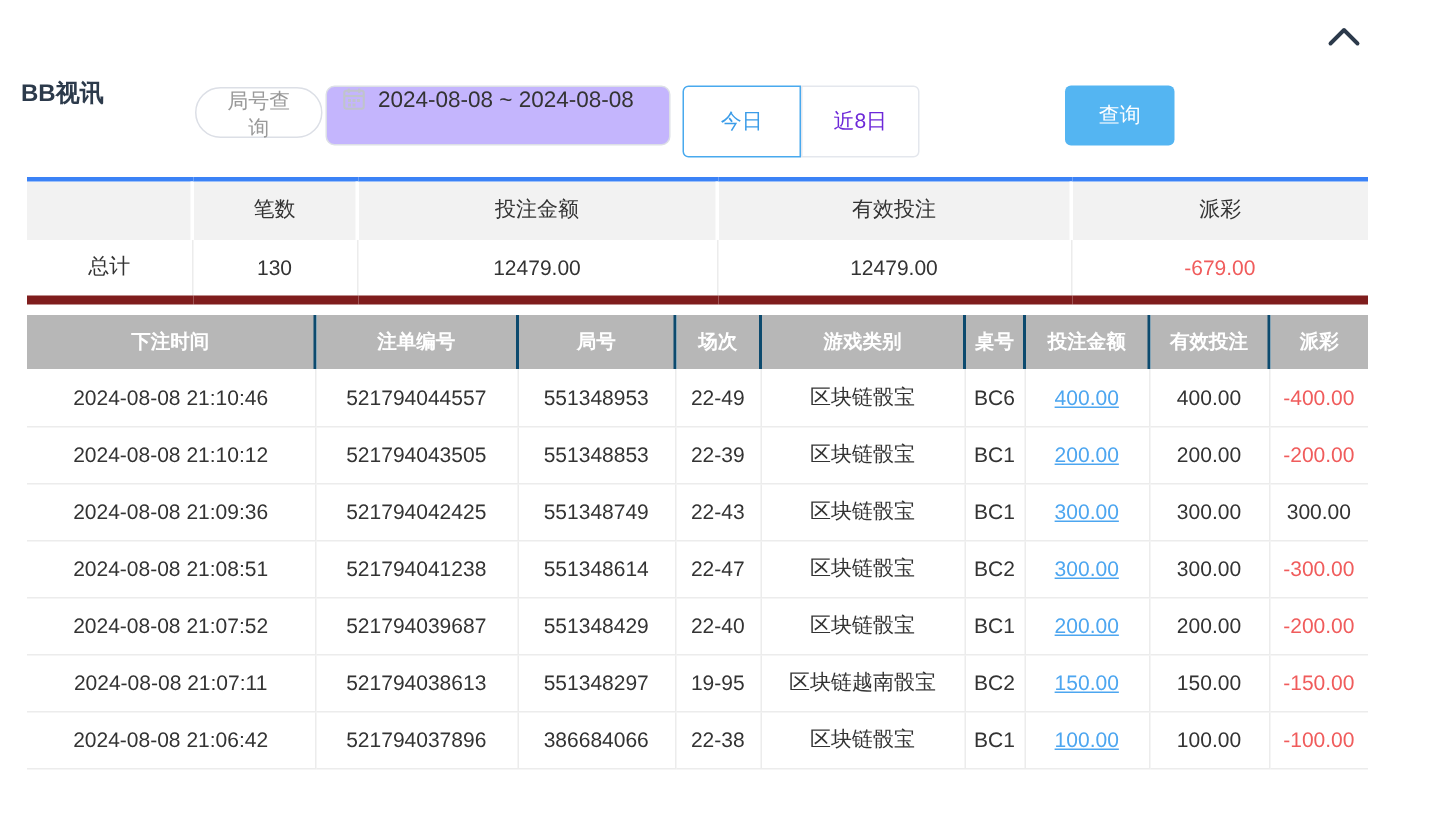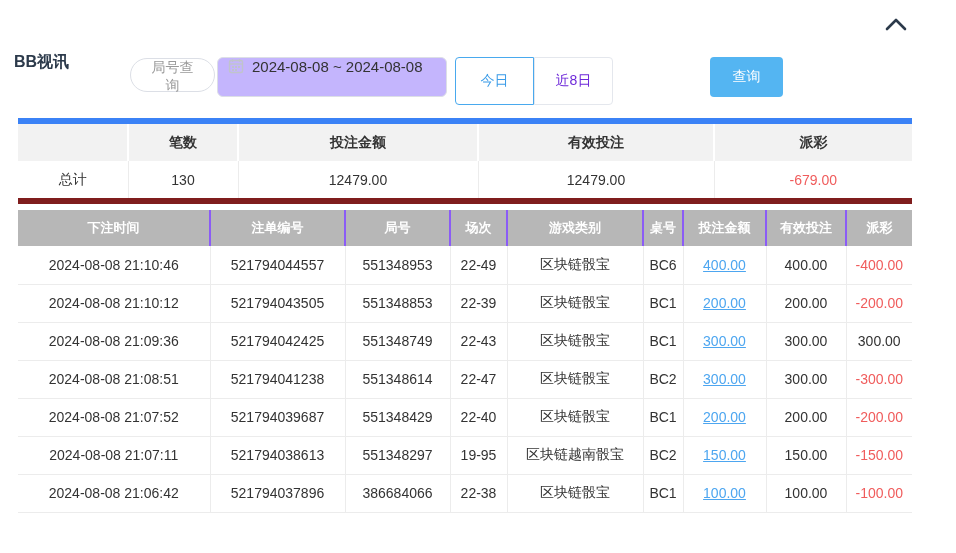--- a/index.html
+++ b/index.html
@@ -28,27 +28,27 @@
   .seg-btn.mid { border:1px solid #e4e7ed; border-left:none; color:#c0c4cc; }
   .seg-btn.last { border:1px solid #e4e7ed; border-left:1px solid #e4e7ed; color:#6d28d9; border-radius:0 4px 4px 0; }
 
   .query-btn { position:absolute; left:710px; top:57px; width:73px; height:40px; border:none; border-radius:4px; background:#54b5f2; color:#fff; font-size:14px; cursor:pointer; }
 
   
   table { border-collapse:collapse; table-layout:fixed; }
   td, th { overflow:hidden; white-space:nowrap; }
 
   .summary-table { position:absolute; left:18px; top:118px; width:894px; font-size:14px; }
-  .summary-table th { background:#f2f2f2; font-weight:bold; color:#333; height:40px; text-align:center; border-left:2px solid #fff; border-top:6px solid #3b82f6; }
+  .summary-table th { background:#f2f2f2; font-weight:normal; color:#333; height:40px; text-align:center; border-left:2px solid #fff; border-top:3px solid #3b82f6; }
   .summary-table th:first-child { border-left:none; }
   .summary-table td { height:40px; text-align:center; border-left:1px solid #ececec; border-bottom:6px solid #7f1d1d; background:#fff; }
   .summary-table td:first-child { border-left:none; }
 
   .bet-table { position:absolute; left:18px; top:210px; width:894px; font-size:14px; }
-  .bet-table th { background:#b7b7b7; color:#fff; font-weight:bold; font-size:13px; height:36px; text-align:center; border-left:2px solid #8b5cf6; }
+  .bet-table th { background:#b7b7b7; color:#fff; font-weight:bold; font-size:13px; height:36px; text-align:center; border-left:2px solid #0c4a6e; }
   .bet-table th:first-child { border-left:none; }
   .bet-table td { height:38px; text-align:center; background:#fff; border-left:1px solid #ececec; border-bottom:1px solid #ececec; }
   .bet-table td:first-child { border-left:none; }
 
   .neg { color:#f05c5c; }
   a.amount-link { color:#4da6f0; text-decoration:underline; cursor:pointer; }
 </style>
 </head>
 <body>
 

